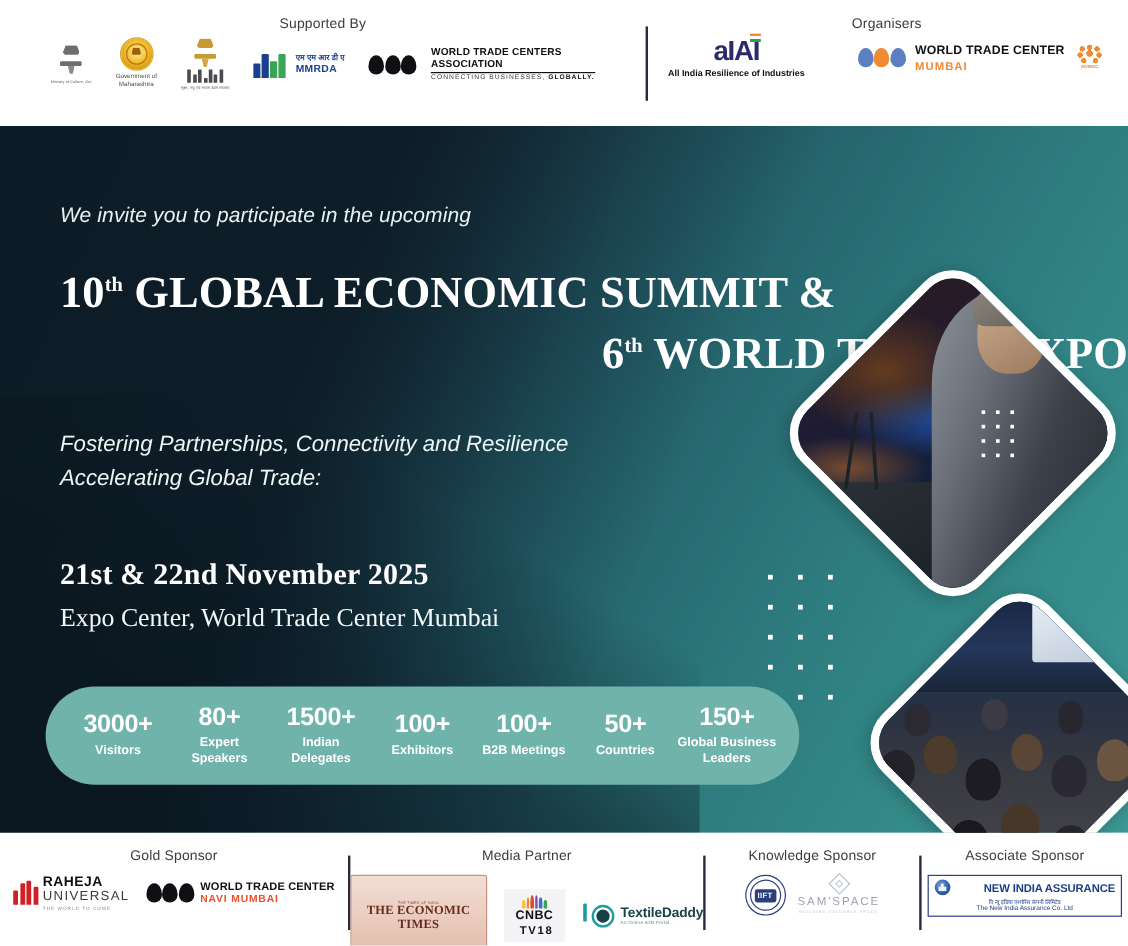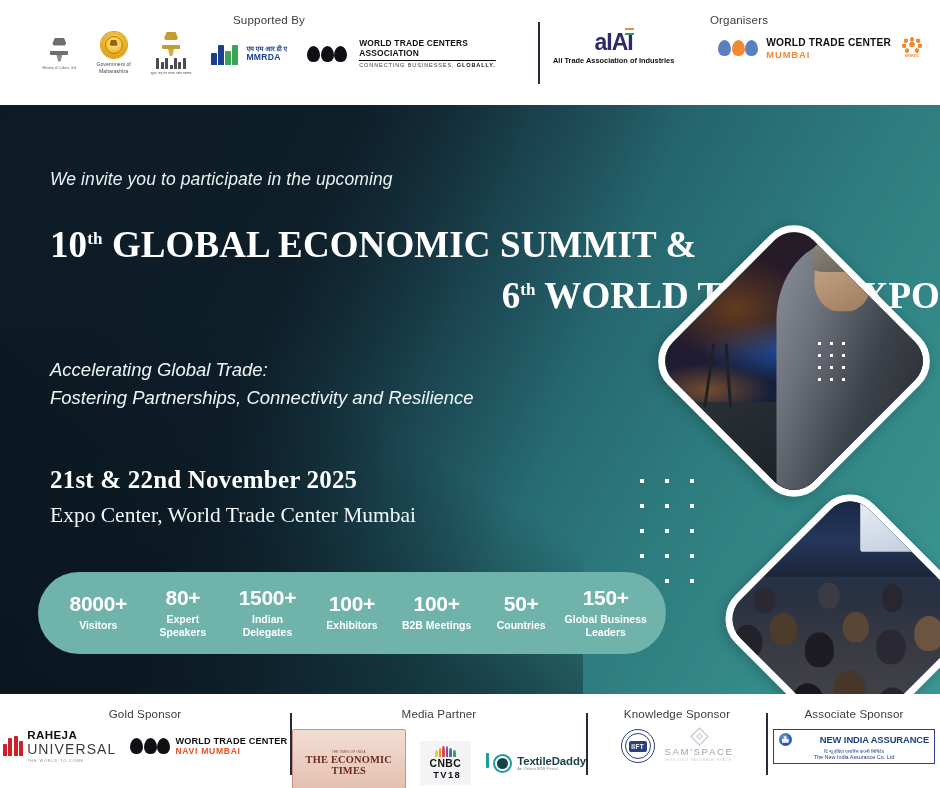--- a/index.html
+++ b/index.html
@@ -323,21 +323,21 @@
     display:flex; align-items:center; justify-content:center;
     gap:14px; margin-top:9px;
   }
   .fdiv { width:2px; background:#2a2a3a; align-self:center; height:62px; }
 
   
   .raheja { display:flex; align-items:center; gap:4px;justify-content:flex-end; }
   .raheja-mark { display:flex; align-items:flex-end; gap:1.5px; height:20px; }
   .raheja-mark i { display:block; width:4px; background:#cf2027; border-radius:1px 1px 0 0; }
   .raheja-txt .r1 { font-size:11.6px; font-weight:bold; color:#101014; letter-spacing:.4px; line-height:1; }
-  .raheja-txt .r2 { font-size:14px; color:#3a3a42; letter-spacing:1.1px; line-height:1.25; }
+  .raheja-txt .r2 { font-size:11px; color:#3a3a42; letter-spacing:1.1px; line-height:1.25; }
   .raheja-txt .r3 { font-size:3.9px; color:#8b8b92; letter-spacing:.85px; }
 
   
   .et {
     background:linear-gradient(180deg,#f3ded4,#e2bcab);
     border:1px solid #c49481; border-radius:2px;
     padding:20px 7px; text-align:center;
   }
   .et .t { font-family:"Liberation Serif", serif; font-size:10.4px; font-weight:bold; color:#6a2a20; letter-spacing:.2px; }
   .et .k { font-size:2.9px; color:#7a4236; letter-spacing:.3px; }
@@ -497,21 +497,21 @@
   <div class="topbar-half topbar-right">
     <div class="fsec-title topbar-caption">Organisers</div>
 
     <div class="logo-row" style="gap:44px">
 
       <div class="lg-stack">
         <div class="aiai-word">
           <span>aIAI</span>
           <span class="aiai-flag"></span>
         </div>
-        <div class="aiai-sub">All Trade Association of Industries</div>
+        <div class="aiai-sub">All India Resilience of Industries</div>
       </div>
 
       <div class="lg" style="gap:8px">
         <div class="globes blue">
           <span></span>
             <span></span>
             <span></span>
         </div>
         <div class="wtcm">
           <div class="l1">WORLD TRADE CENTER</div>
@@ -604,31 +604,31 @@
     <div class="headline">
       <span>10</span><span class="ord">th</span>
       <span>GLOBAL ECONOMIC SUMMIT &amp;</span>
       <span class="l2">
         <span>6</span><span class="ord">th</span>
         <span>WORLD TRADE EXPO</span>
       </span>
     </div>
 
     <div class="tagline">
+      <div>Fostering Partnerships, Connectivity and Resilience</div>
       <div>Accelerating Global Trade:</div>
-      <div>Fostering Partnerships, Connectivity and Resilience</div>
     </div>
 
     <div class="datetext">21st &amp; 22nd November 2025</div>
     <div class="venue">Expo Center, World Trade Center Mumbai</div>
   </div>
 
   <div class="stats-pill" id="stats-bar">
       <div class="stat">
-        <div class="num">8000+</div>
+        <div class="num">3000+</div>
         <div class="lbl">Visitors</div>
       </div>
       <div class="stat">
         <div class="num">80+</div>
         <div class="lbl">Expert<br>Speakers</div>
       </div>
       <div class="stat">
         <div class="num">1500+</div>
         <div class="lbl">Indian<br>Delegates</div>
       </div>

